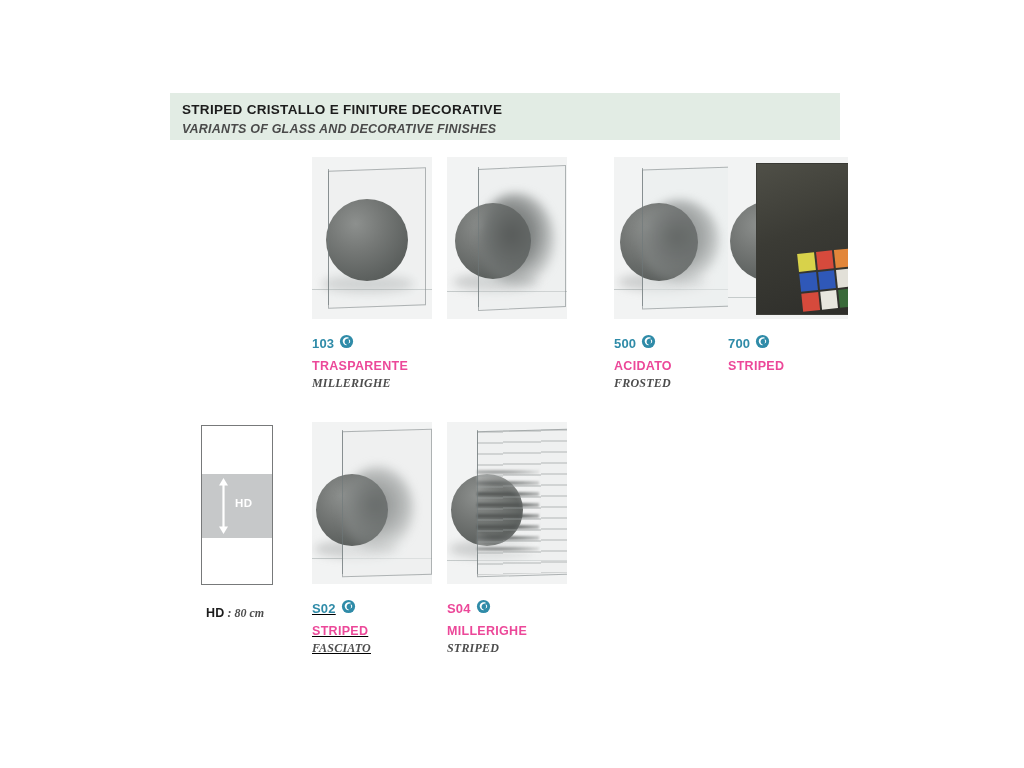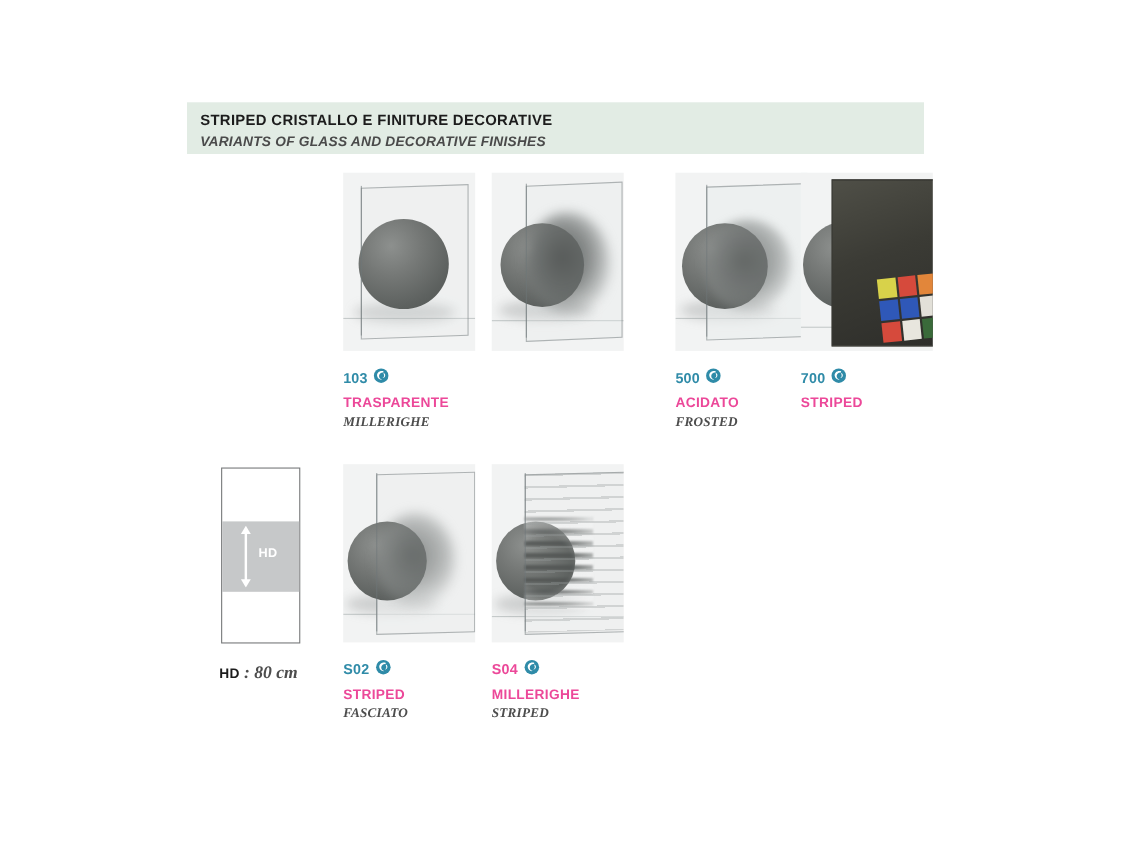--- a/index.html
+++ b/index.html
@@ -287,21 +287,21 @@
   .hd-caption .hd-key {
     font-size: 12.5px;
     font-weight: bold;
     color: #1c1c1c;
     letter-spacing: 0.2px;
   }
   .hd-caption .hd-val {
     font-family: "Liberation Serif", serif;
     font-style: italic;
     font-weight: bold;
-    font-size: 16px;
+    font-size: 12px;
     color: #4d4d4d;
   }
 </style>
 </head>
 <body>
 
 <div class="header-band" style="background: rgb(226, 236, 228);">
   <div class="header-title">STRIPED CRISTALLO E FINITURE DECORATIVE</div>
   <div class="header-subtitle">VARIANTS OF GLASS AND DECORATIVE FINISHES</div>
 </div>
@@ -415,21 +415,21 @@
     </div>
     <div class="hd-label">HD</div>
   </div>
   <div class="hd-caption">
     <span class="hd-key">HD</span><span class="hd-val"> : 80 cm</span>
   </div>
 </div>
 
 <div class="row" id="row-2">
 
-  <div class="sample" style="left:0px;">
+  <div class="sample" style="left:0px;text-decoration:underline;">
     <div class="thumb" id="thumb-S02">
       <div class="seam" style="top:136px;"></div>
       <div class="sphere-shadow" style="left:2px; top:118px; width:84px; height:18px;"></div>
       <div class="pane"></div>
       <div class="sphere"></div>
       <div class="blob"></div>
       <div class="pane-edge" style="left:30px; top:8px; width:1px; height:144px;"></div>
     </div>
     <div class="caption">
       <div class="code-line">

